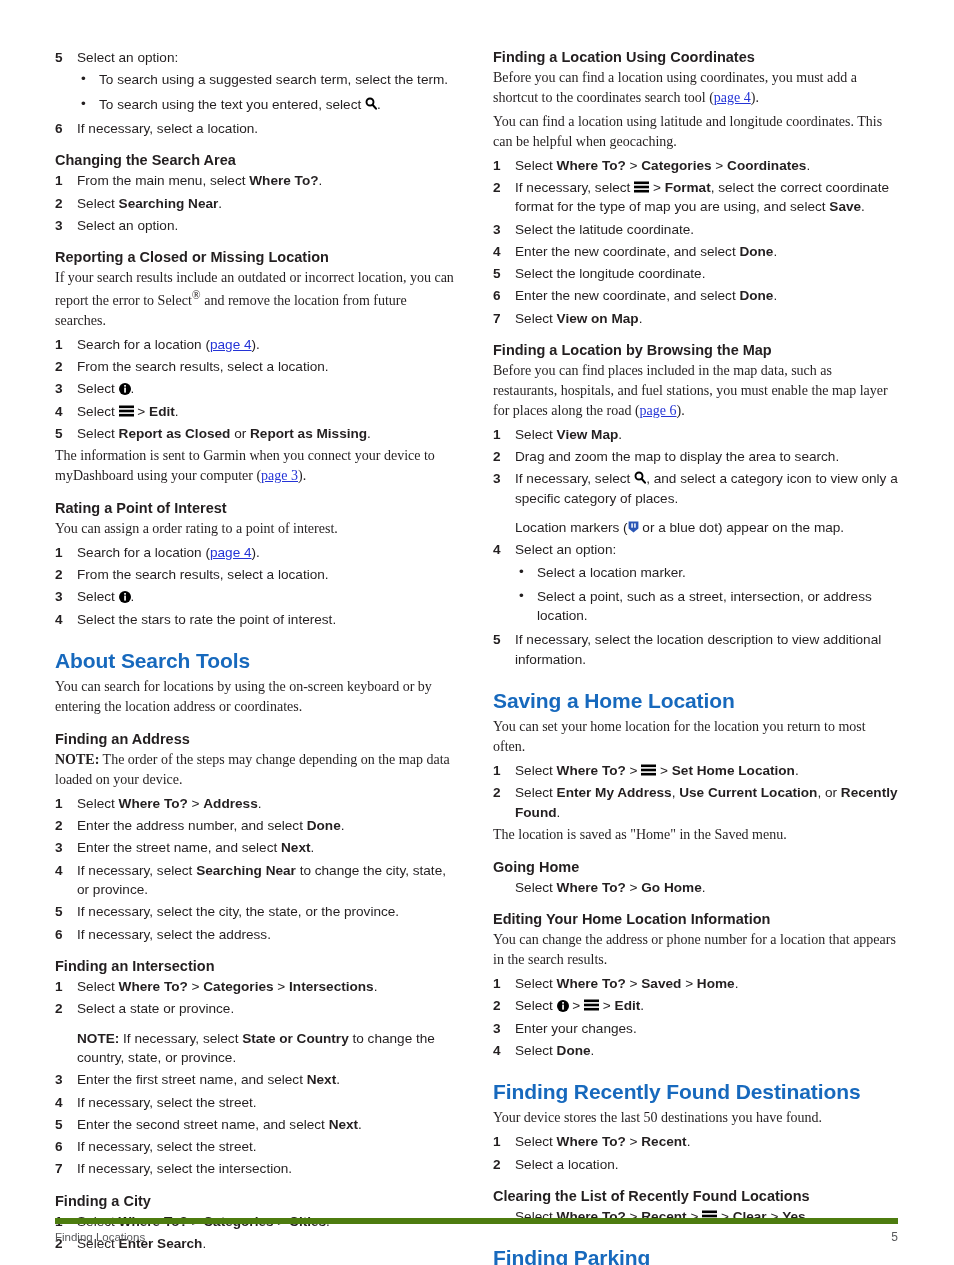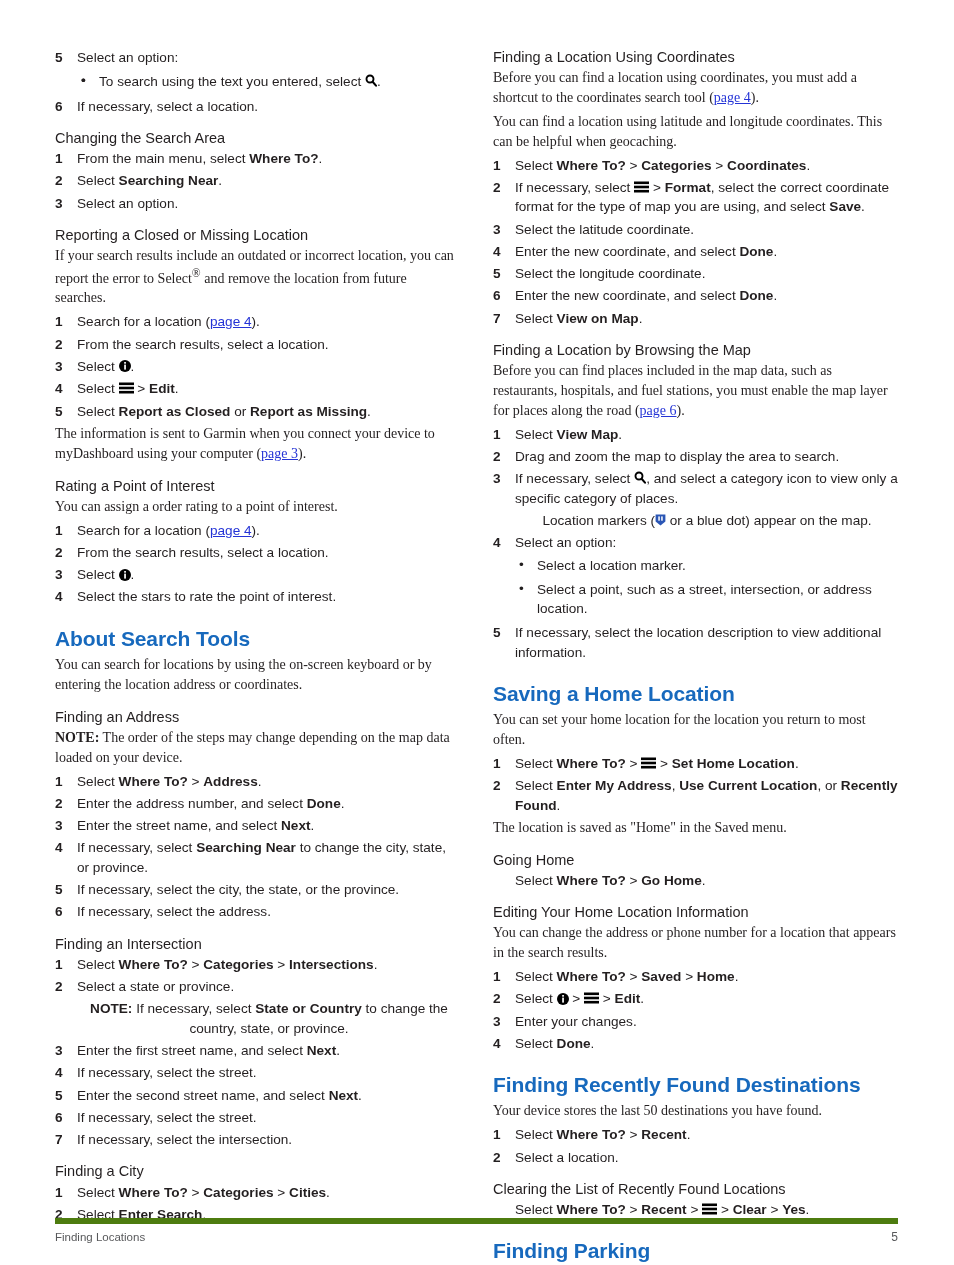--- a/index.html
+++ b/index.html
@@ -38,21 +38,21 @@
     color: #1769bd;
     font-size: 21px;
     font-weight: bold;
     line-height: 1.2;
     margin: 19px 0 4px 0;
     letter-spacing: -0.1px;
   }
   .h2 {
     color: #231f20;
     font-size: 14.5px;
-    font-weight: normal;
+    font-weight: bold;
     line-height: 1.25;
     margin: 13px 0 2px 0;
   }
   .para {
     font-size: 14px;
     line-height: 1.42;
     margin: 0 0 4px 0;
     font-family: Liberation Serif, serif;
   }
 
@@ -92,22 +92,21 @@
   }
   ul.bullets > li > .dot {
     position: absolute;
     left: 4px;
     top: -1px;
     font-size: 13.6px;
   }
   .substep {
     font-size: 13.6px;
     line-height: 1.42;
-    margin: 3px 0 3px 0;
-    text-align: center;
+    margin: 10px 0 3px 0;
   }
   .indented {
     font-size: 13.6px;
     line-height: 1.42;
     margin: 0 0 4px 0;
     padding-left: 22px;
   }
   .note-lead { font-weight: bold; }
   b, .b { font-weight: bold; }
 
@@ -176,20 +175,21 @@
 
     <div class="col">
 
       <ol class="steps">
         <li>
           <span class="num">5</span>
           <span>Select an option:</span>
           <ul class="bullets">
             <li>
               <span class="dot">•</span>
+              <span>To search using a suggested search term, select the term.</span>
             </li>
             <li>
               <span class="dot">•</span>
               <span>To search using the text you entered, select </span><span class="icon icon-search"><svg viewBox="0 0 12 13" width="12" height="13">
                     <circle cx="5" cy="5" r="3.5" fill="none" stroke="#000" stroke-width="1.9"></circle>
                     <line x1="7.6" y1="7.8" x2="11" y2="11.6" stroke="#000" stroke-width="2.1" stroke-linecap="round"></line>
                   </svg></span><span>.</span>
             </li>
           </ul>
         </li>

